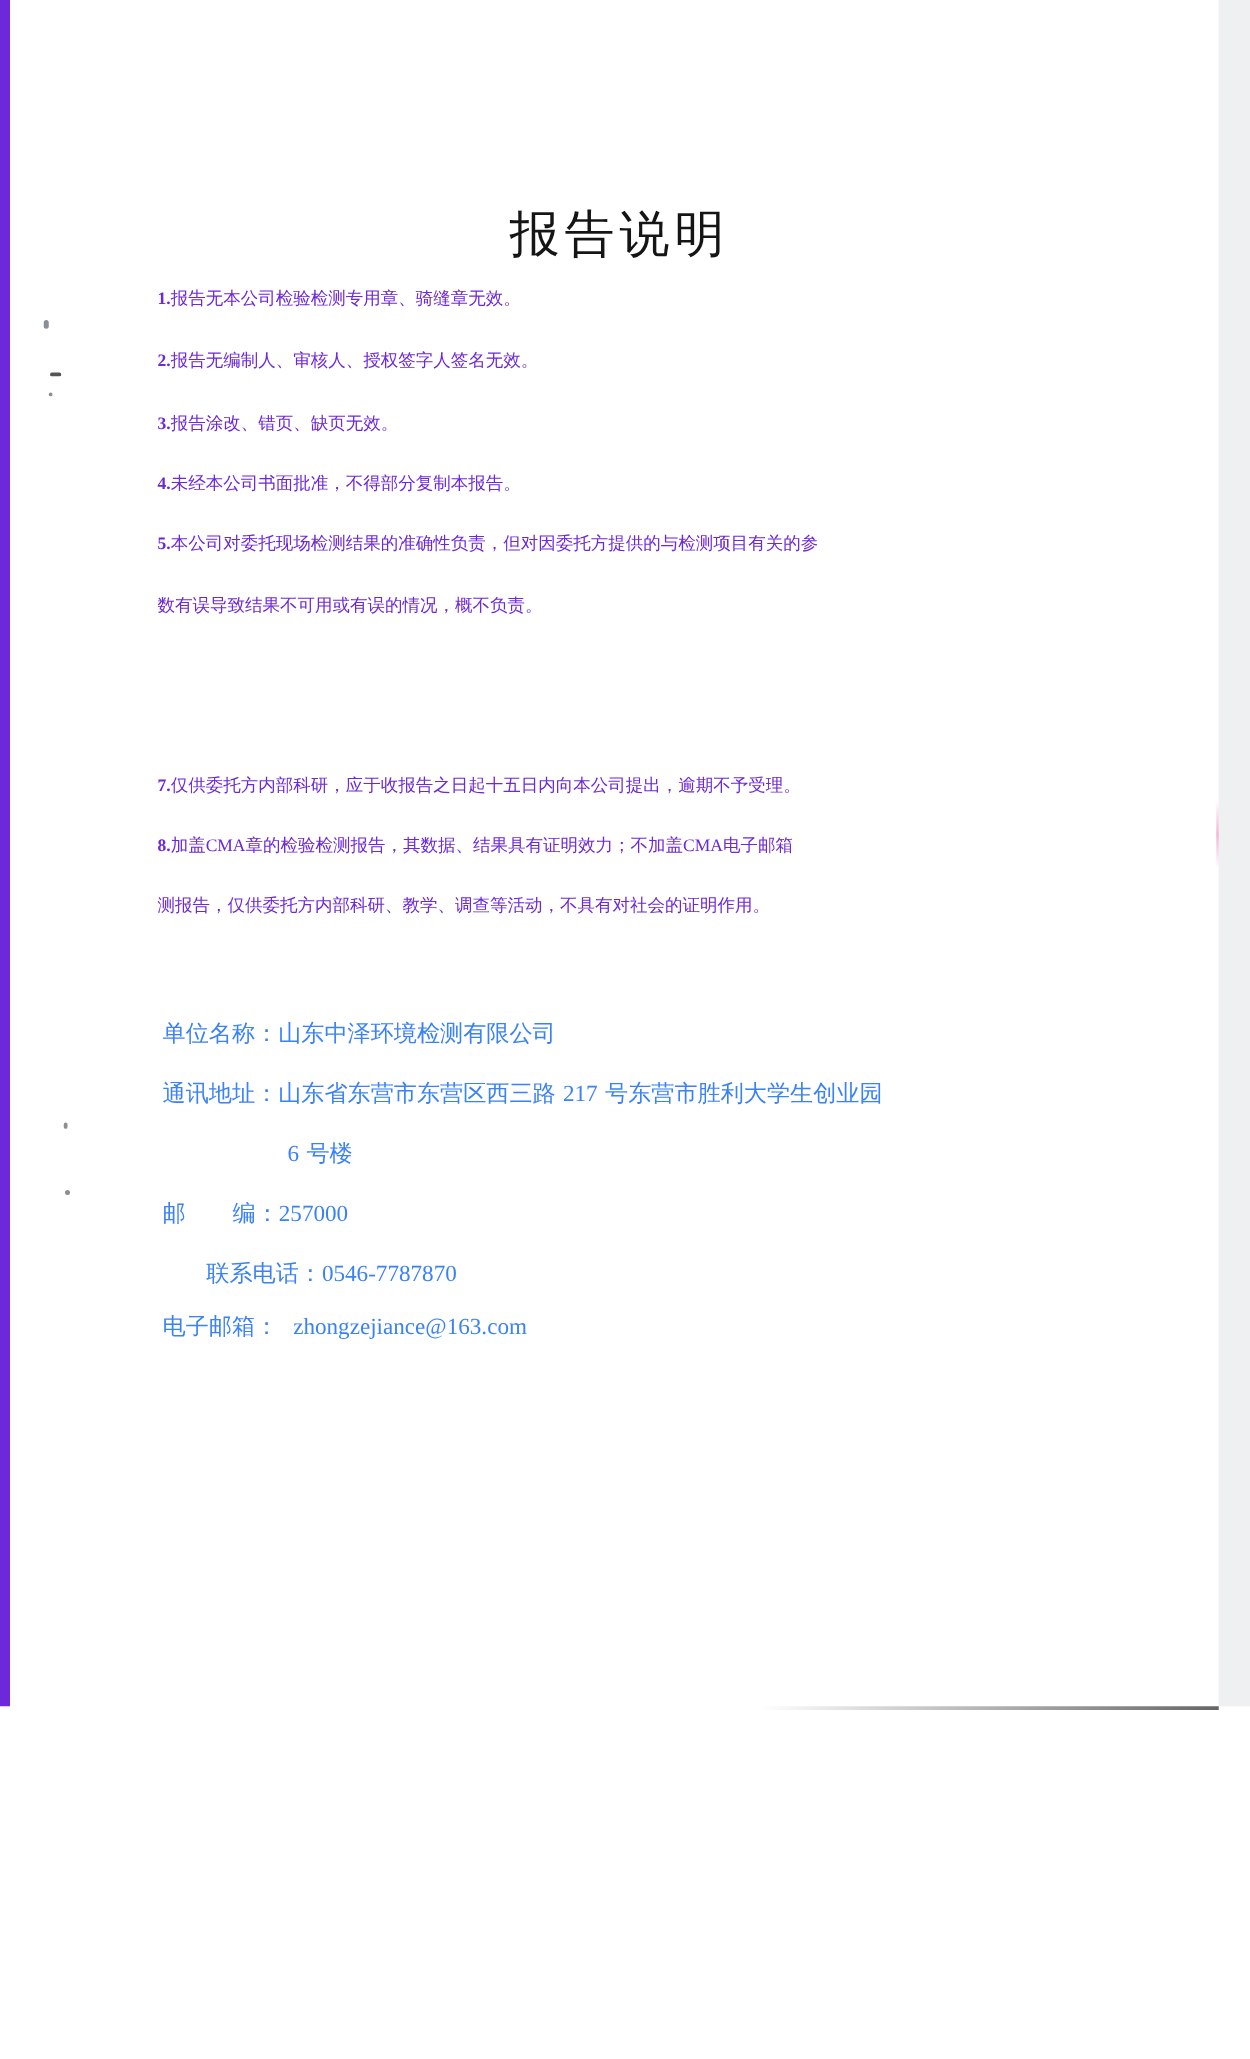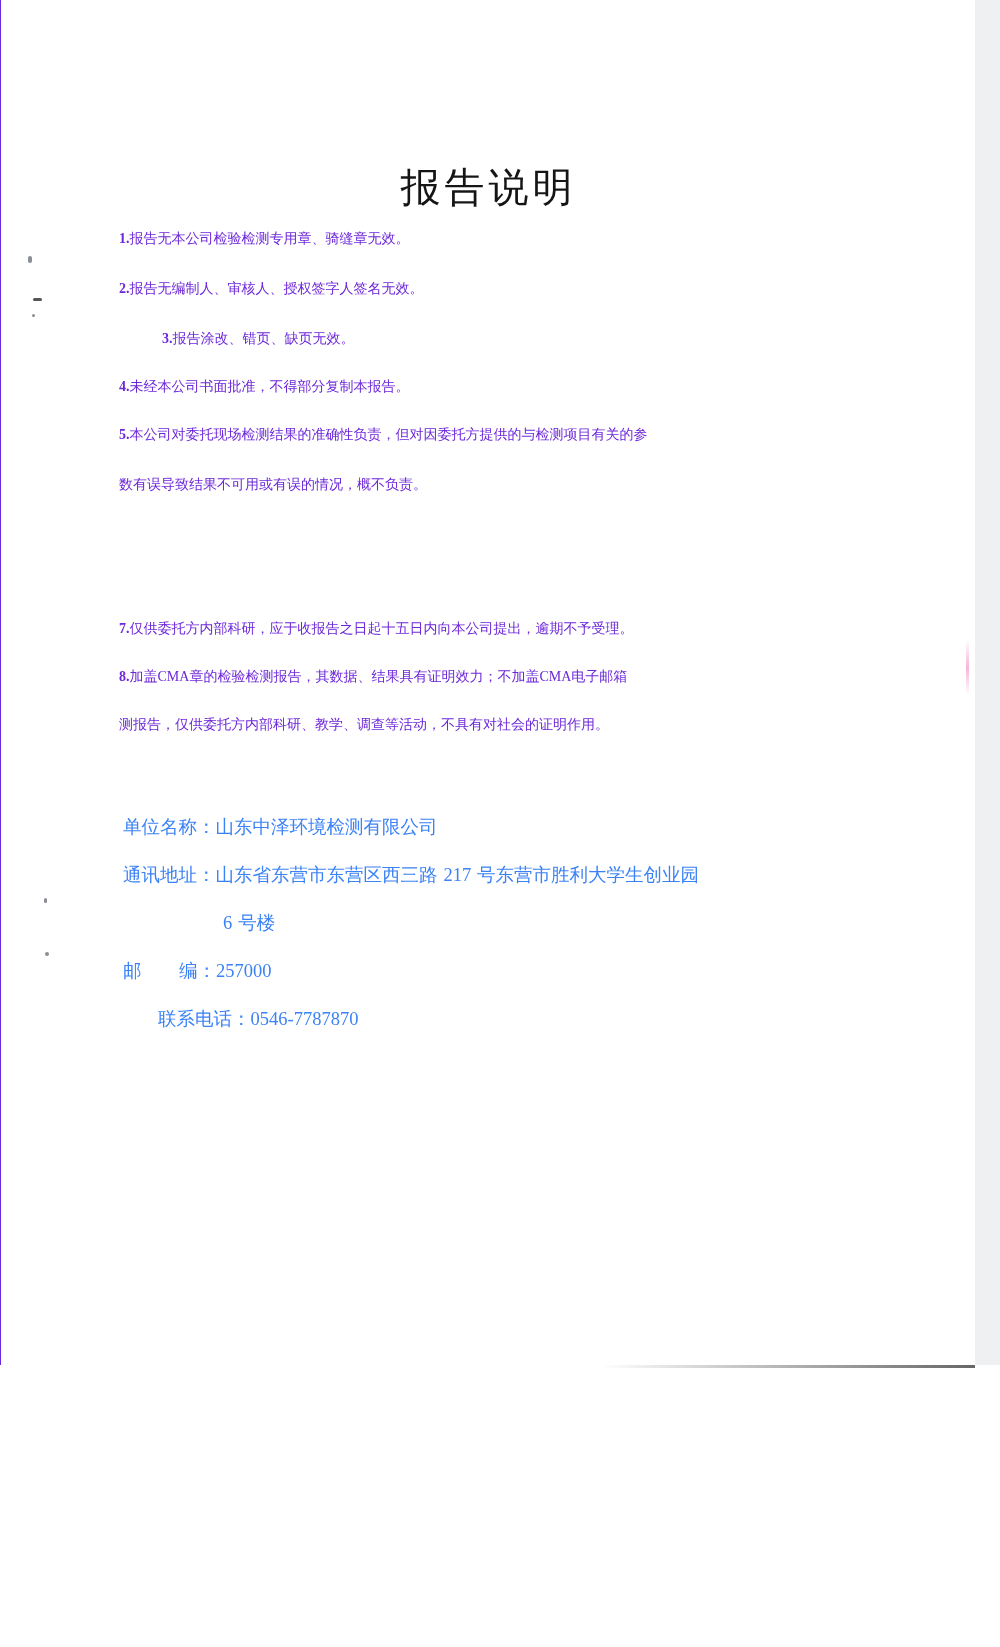--- a/index.html
+++ b/index.html
@@ -15,21 +15,21 @@
       font-family: "DejaVu Serif", "Liberation Serif", serif;
       color: #1e1e1e;
     }
     .scan-page {
       position: absolute;
       left: 0;
       top: 0;
       width: 975px;
       height: 1365px;
       background: #ffffff;
-      border-left: 1px solid #6d28d9;
+      border-left: 8px solid #6d28d9;
       box-sizing: border-box;
     }
     .scan-page::after {
       content: "";
       position: absolute;
       left: 600px;
       right: 0;
       bottom: -3px;
       height: 3px;
       background: linear-gradient(to right, rgba(120,120,120,0), #666);
@@ -100,21 +100,21 @@
   <div class="title">报告说明</div>
 
   <div class="line" style="top:230px;">
     <span class="num">1.</span><span>报告无本公司检验检测专用章、骑缝章无效。</span>
   </div>
 
   <div class="line" style="top:280px;">
     <span class="num">2.</span><span>报告无编制人、审核人、授权签字人签名无效。</span>
   </div>
 
-  <div class="line" style="top:330px;margin-left:43px;">
+  <div class="line" style="top:330px;">
     <span class="num">3.</span><span>报告涂改、错页、缺页无效。</span>
   </div>
 
   <div class="line" style="top:378px;">
     <span class="num">4.</span><span>未经本公司书面批准，不得部分复制本报告。</span>
   </div>
 
   <div class="line" style="top:426px;">
     <span class="num">5.</span><span>本公司对委托现场检测结果的准确性负责，但对因委托方提供的与检测项目有关的参</span>
   </div>
@@ -146,20 +146,23 @@
   </div>
 
   <div class="contact" style="top:958px;">
     <span class="label" style="width:56px;">邮</span><span class="label">编：</span><span class="bold-latin">257000</span>
   </div>
 
   <div class="contact" style="top:1006px;margin-left:35px;">
     <span class="label">联系电话：</span><span class="bold-latin">0546-7787870</span>
   </div>
 
+  <div class="contact" style="top:1048px;">
+    <span class="label" style="margin-right:12px;">电子邮箱：</span><span class="bold-latin">zhongzejiance@163.com</span>
+  </div>
 
   <div class="speck" style="left:27px; top:256px; width:4px; height:7px;"></div>
   <div class="speck" style="left:32px; top:298px; width:9px; height:3px; background:#555;"></div>
   <div class="speck" style="left:31px; top:314px; width:3px; height:3px;"></div>
   <div class="speck" style="left:43px; top:898px; width:3px; height:5px;"></div>
   <div class="speck" style="left:44px; top:952px; width:4px; height:4px;"></div>
   <div class="pink-mark"></div>
 </div>
 
 <div class="right-strip"></div>

